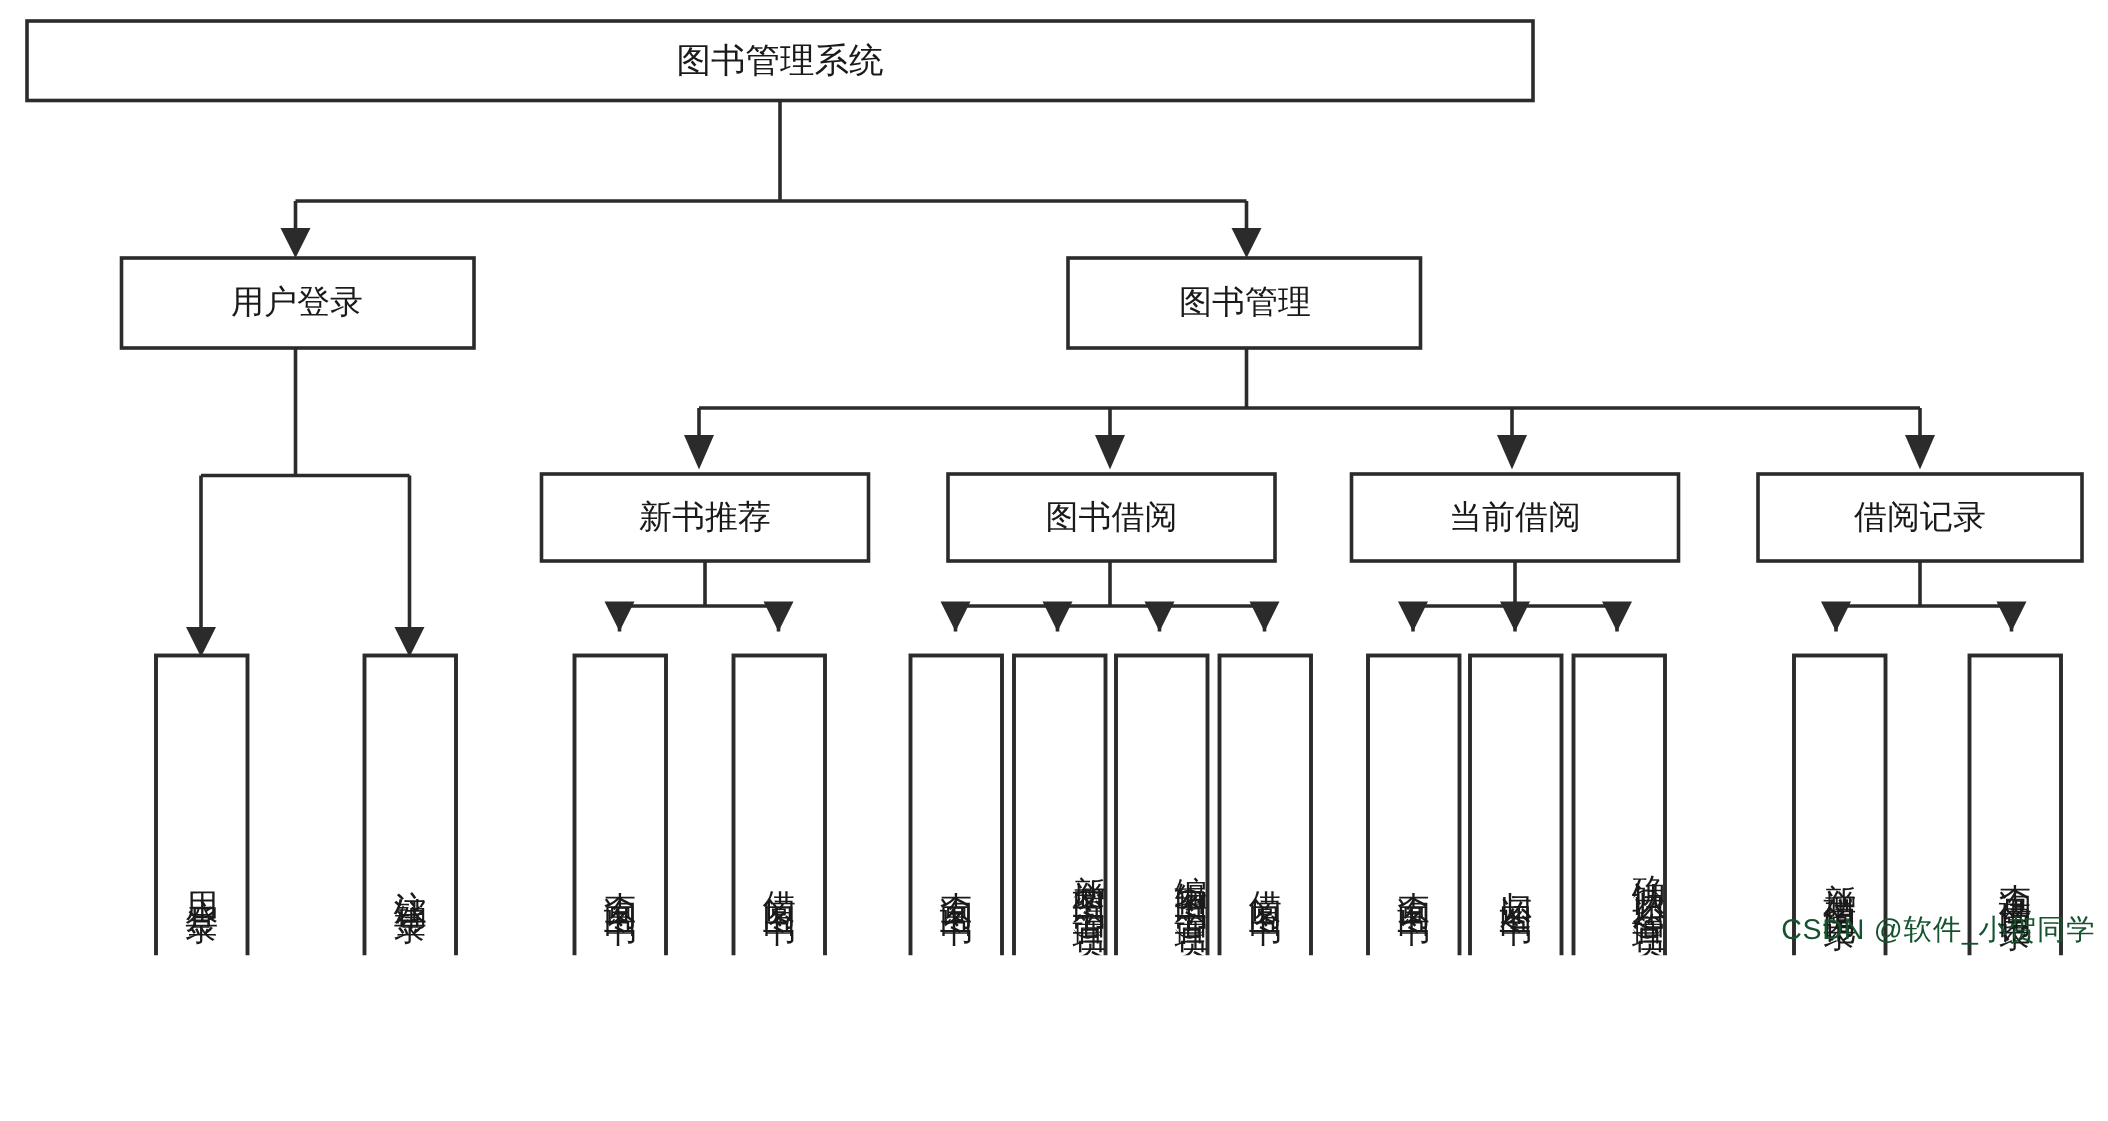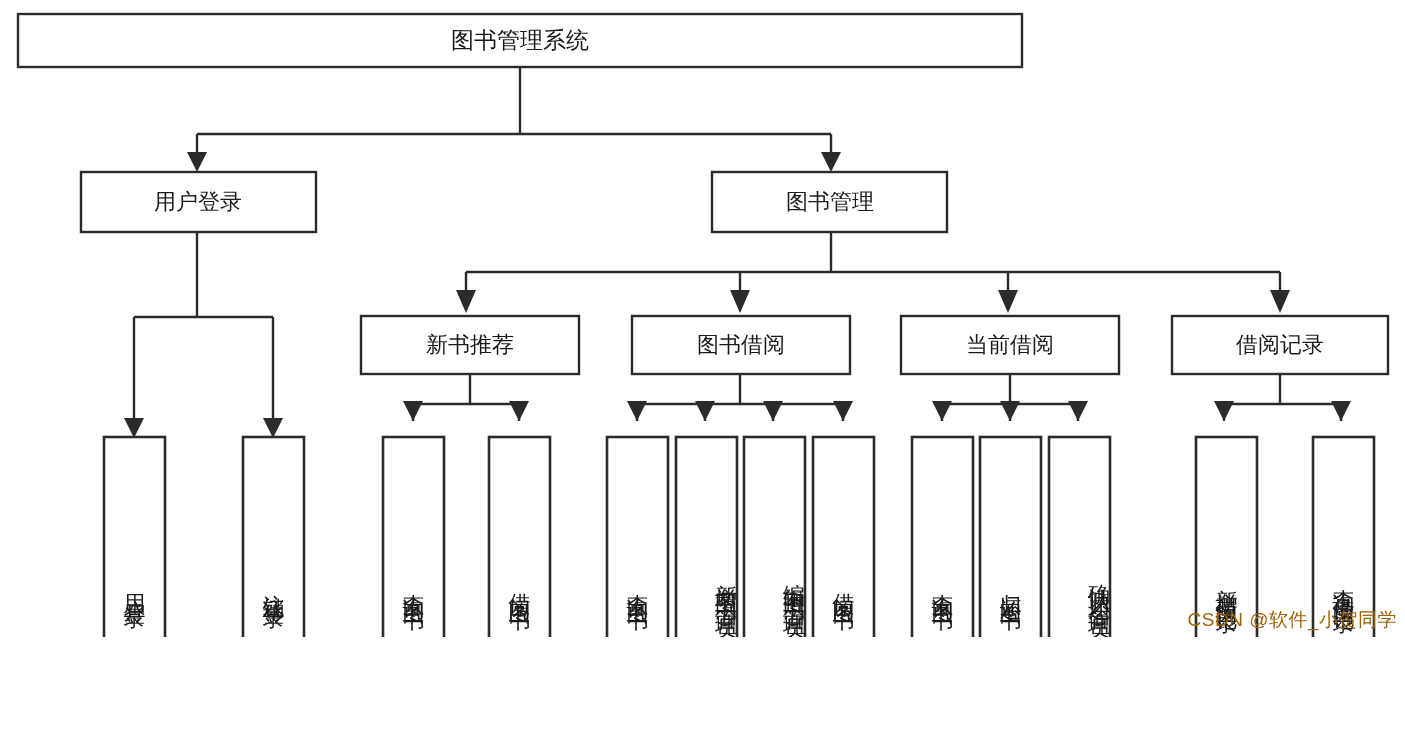--- a/index.html
+++ b/index.html
@@ -77,21 +77,21 @@
   }
   .leaf-label.centered {
     align-items: center;
   }
   .watermark {
     position: absolute;
     right: 8px;
     bottom: 4px;
     font-family: "Liberation Sans", "DejaVu Sans", sans-serif;
     font-size: 19px;
-    color: #a16207;
+    color: #14532d;
     letter-spacing: 0.5px;
     white-space: nowrap;
     user-select: none;
   }
 </style>
 </head>
 <body>
 
 <div id="diagram-root">
 

